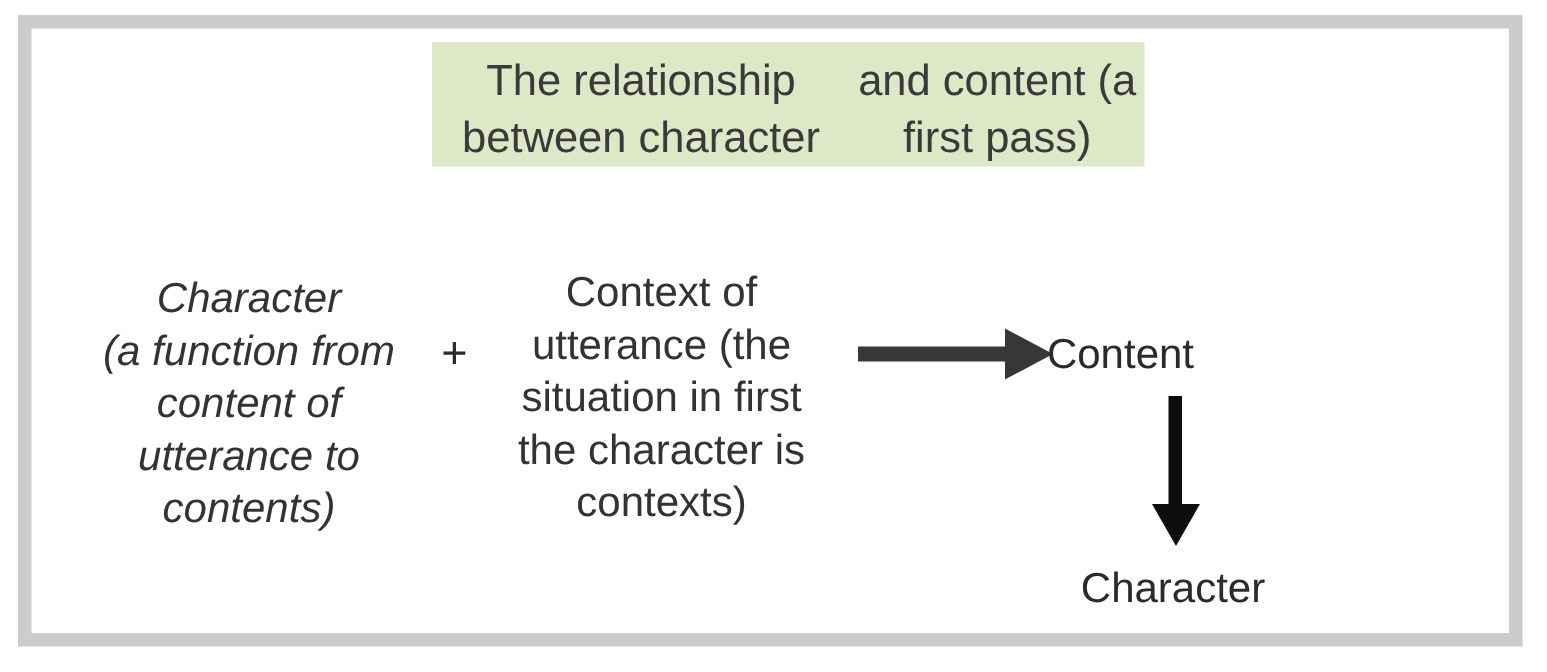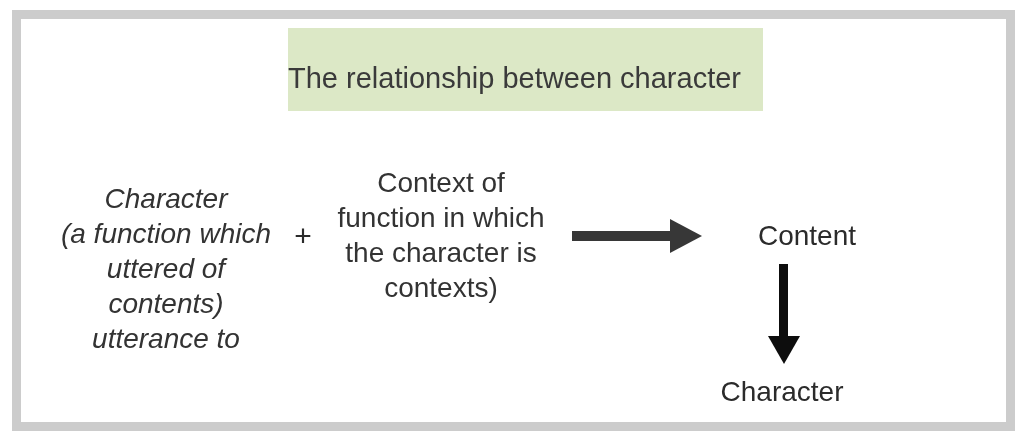--- a/index.html
+++ b/index.html
@@ -27,22 +27,22 @@
   }
   .title-box {
     position: absolute;
     left: 288px;
     top: 28px;
     width: 475px;
     height: 83px;
     box-sizing: border-box;
     padding-top: 17px;
     display: flex;
-    flex-direction: column;
-    align-items: flex-start;
+    flex-direction: row;
+    align-items: flex-end;
     justify-content: center;
     font-size: 29px;
     line-height: 38px;
     color: #3a3a3a;
     text-align: center;
   }
   .text-block {
     position: absolute;
     width: 222px;
     font-size: 28px;
@@ -53,21 +53,21 @@
   .text-block div {
     white-space: nowrap;
   }
   .char-block {
     left: 55px;
     top: 181px;
     font-style: italic;
   }
   .ctx-block {
     left: 330px;
-    top: 165px;
+    top: 177px;
   }
   .plus {
     position: absolute;
     left: 287px;
     top: 218px;
     width: 32px;
     height: 36px;
     display: flex;
     align-items: center;
     justify-content: center;
@@ -87,52 +87,54 @@
   .label {
     position: absolute;
     width: 150px;
     font-size: 28px;
     line-height: 34px;
     color: #2b2b2b;
     text-align: center;
     white-space: nowrap;
   }
   .content-label {
-    left: 732px;
+    left: 672px;
     top: 219px;
   }
   .reference-label {
     left: 707px;
     top: 375px;
   }
 </style>
 </head>
 <body>
 
 <div class="canvas">
 
   <div class="frame"></div>
 
   <div class="title-box" style="background-color: rgb(220, 232, 198);">
     <div>The relationship between character</div>
+    <div>and content (a first pass)</div>
   </div>
 
   <div class="text-block char-block">
     <div>Character</div>
-    <div>(a function which</div>
-    <div>uttered of</div>
+    <div>(a function from</div>
+    <div>content of</div>
+    <div>utterance to</div>
     <div>contents)</div>
-    <div>utterance to</div>
   </div>
 
   <div class="plus">+</div>
 
   <div class="text-block ctx-block">
     <div>Context of</div>
-    <div>function in which</div>
+    <div>utterance (the</div>
+    <div>situation in first</div>
     <div>the character is</div>
     <div>contexts)</div>
   </div>
 
   <svg class="h-arrow" width="134" height="38" viewBox="0 0 134 38">
     <rect x="2" y="14" width="102" height="10" fill="#373737"></rect>
     <polygon points="100,2 132,19 100,36" fill="#373737"></polygon>
   </svg>
 
   <div class="label content-label">Content</div>

